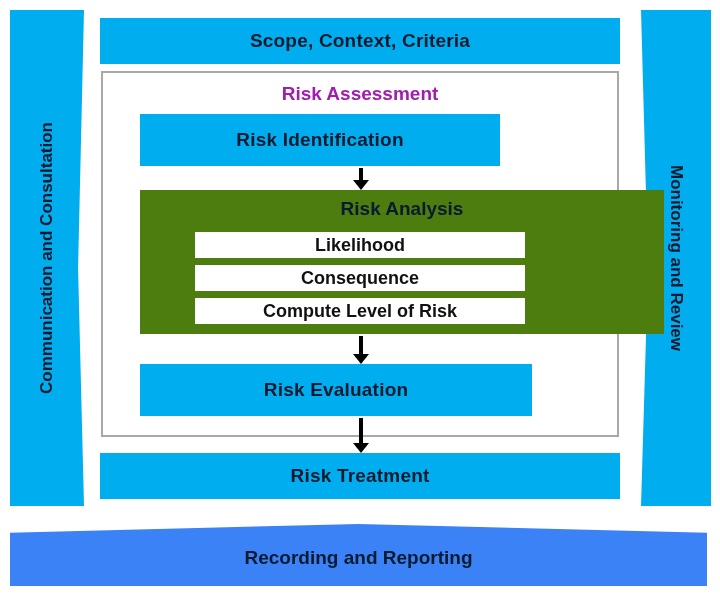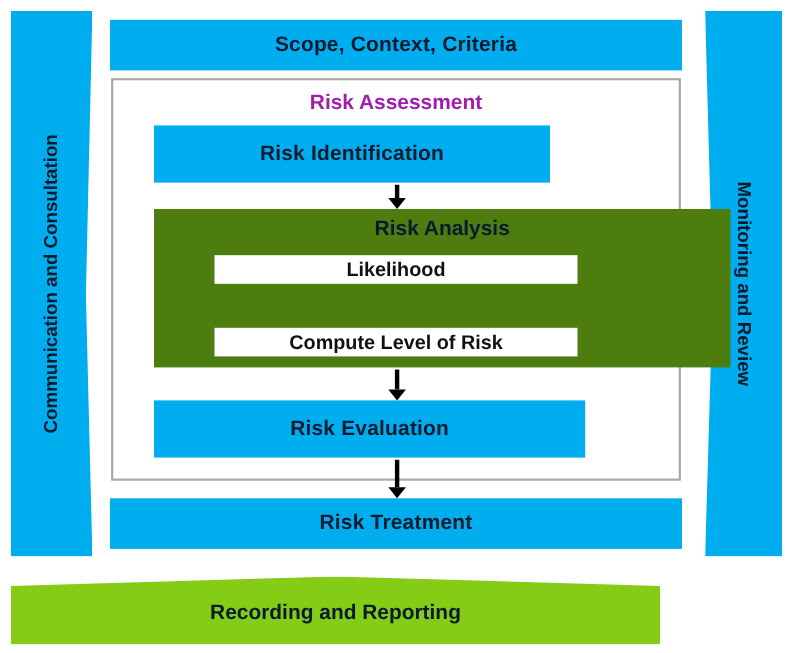--- a/index.html
+++ b/index.html
@@ -160,23 +160,23 @@
     width: 520px;
     height: 46px;
     font-size: 19px;
   }
 
   
   #banner-recording {
     position: absolute;
     left: 10px;
     top: 524px;
-    width: 590px;
+    width: 697px;
     height: 62px;
-    background: #84cc16;
+    background: #3b82f6;
     -webkit-clip-path: polygon(0% 14%, 50% 0%, 100% 14%, 100% 100%, 0% 100%);
     clip-path: polygon(0% 14%, 50% 0%, 100% 14%, 100% 100%, 0% 100%);
   }
   #banner-recording .rec-label {
     position: absolute;
     left: 0;
     top: 0;
     width: 100%;
     height: 100%;
     display: flex;
@@ -250,20 +250,23 @@
   <div id="arrow-1" class="arrow">
     <span class="stem"></span>
     <span class="head"></span>
   </div>
 
   <div id="analysis-box">
     <div id="analysis-title">Risk Analysis</div>
     <div id="sub-likelihood" class="sub-box">
       <span>Likelihood</span>
     </div>
+    <div id="sub-consequence" class="sub-box">
+      <span>Consequence</span>
+    </div>
     <div id="sub-compute" class="sub-box">
       <span>Compute Level of Risk</span>
     </div>
   </div>
 
   <div id="arrow-2" class="arrow">
     <span class="stem"></span>
     <span class="head"></span>
   </div>
 

